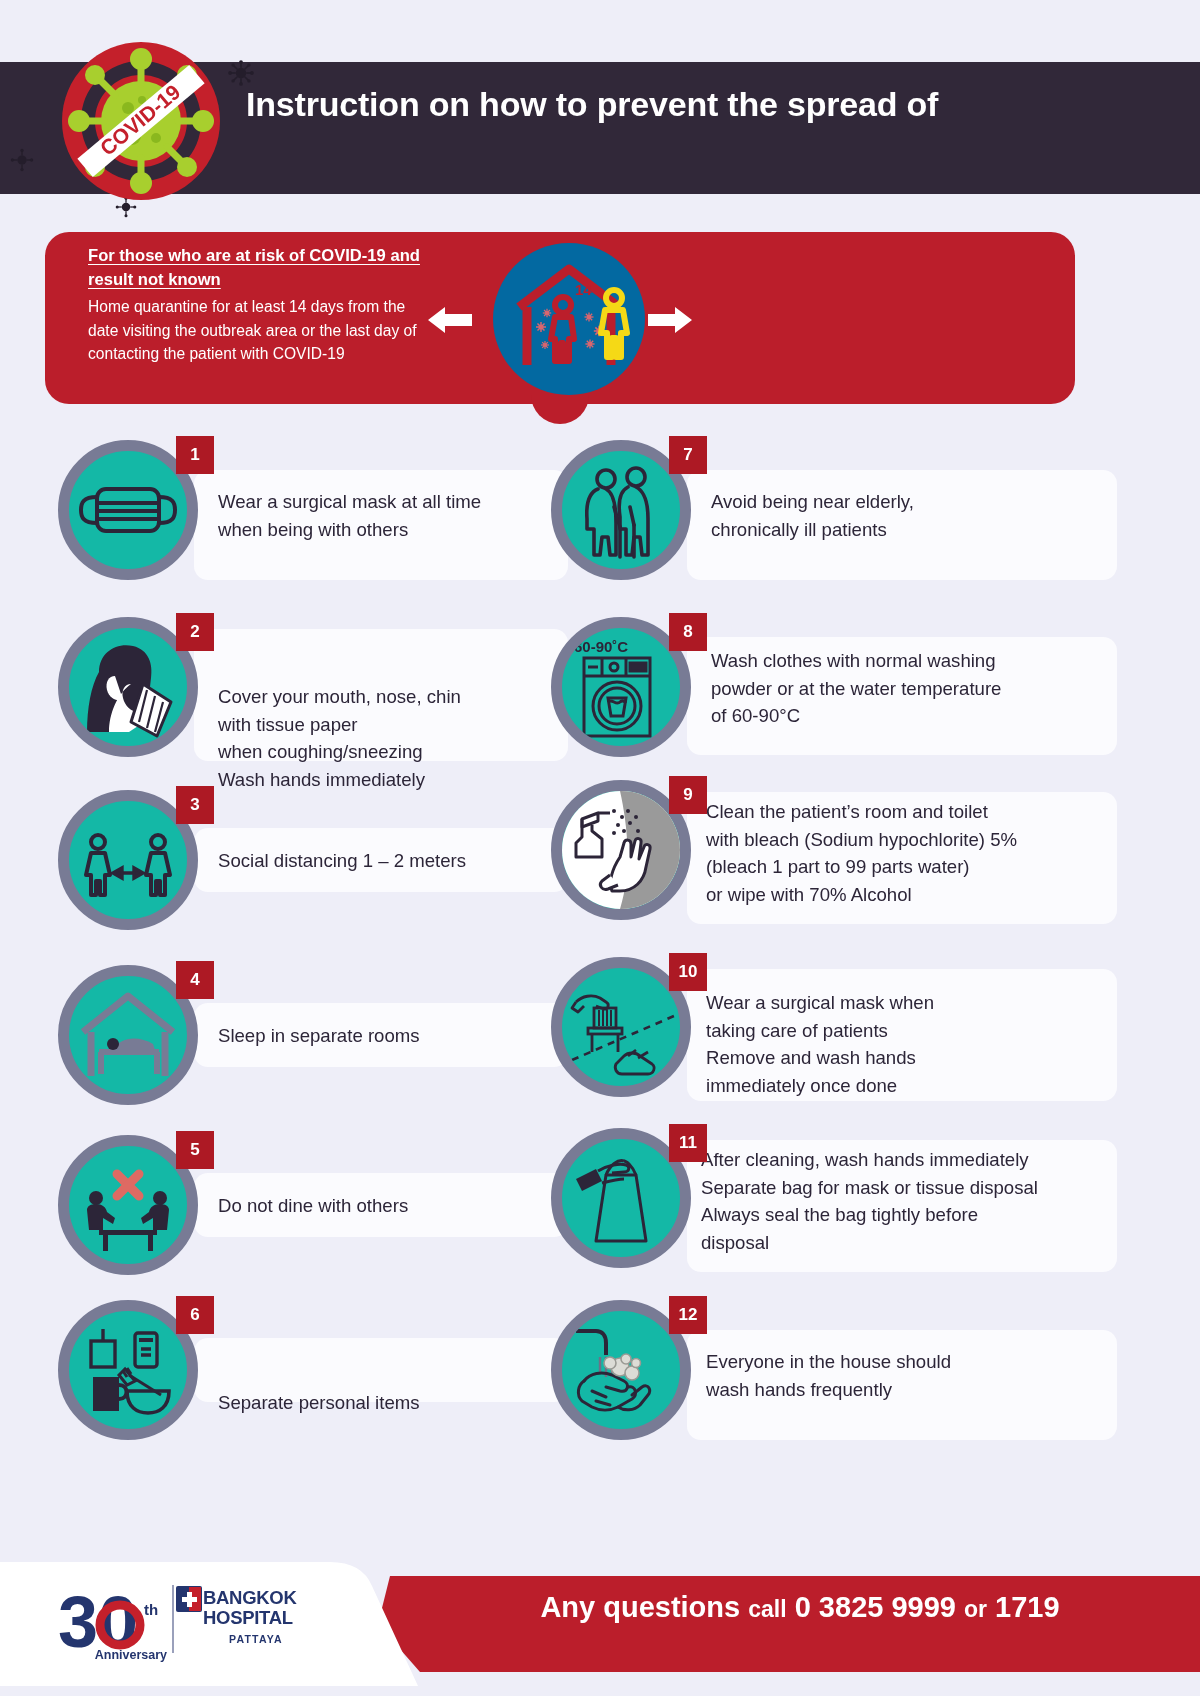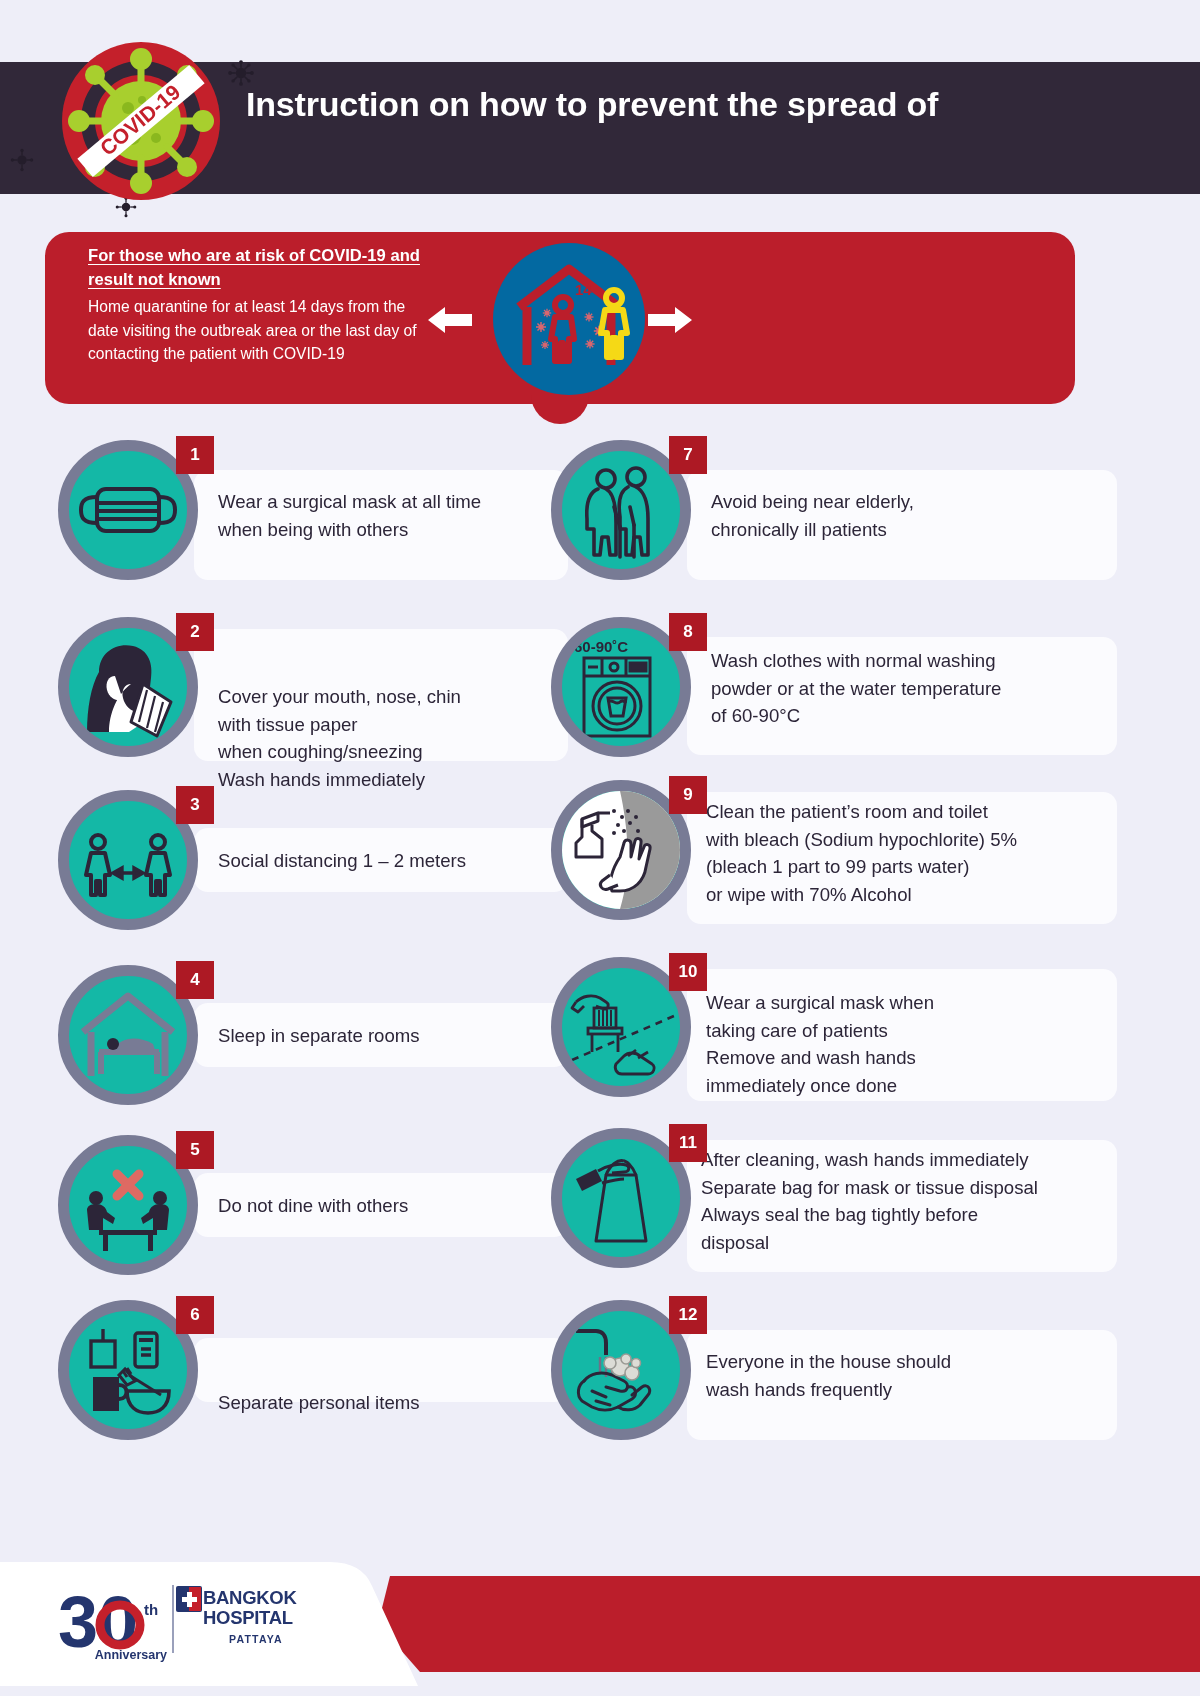--- a/index.html
+++ b/index.html
@@ -773,14 +773,21 @@
     <rect x="0" y="0" width="26" height="26" rx="2" fill="#24356e"></rect>
     <path d="M13 1 L25 1 L25 25 L13 25 Z" fill="#c4202b"></path>
     <path d="M11 6 L16 6 L16 11 L21 11 L21 16 L16 16 L16 21 L11 21 L11 16 L6 16 L6 11 L11 11 Z" fill="#ffffff"></path>
   </svg>
   <div id="bh-name">
     <div>BANGKOK</div>
     <div>HOSPITAL</div>
   </div>
   <div id="bh-sub">PATTAYA</div>
 
+  <div id="footer-red-text">
+    <span>Any questions</span>
+    <span class="small">call</span>
+    <span>0 3825 9999</span>
+    <span class="small">or</span>
+    <span>1719</span>
+  </div>
 
 </div>
 
 </body></html>

